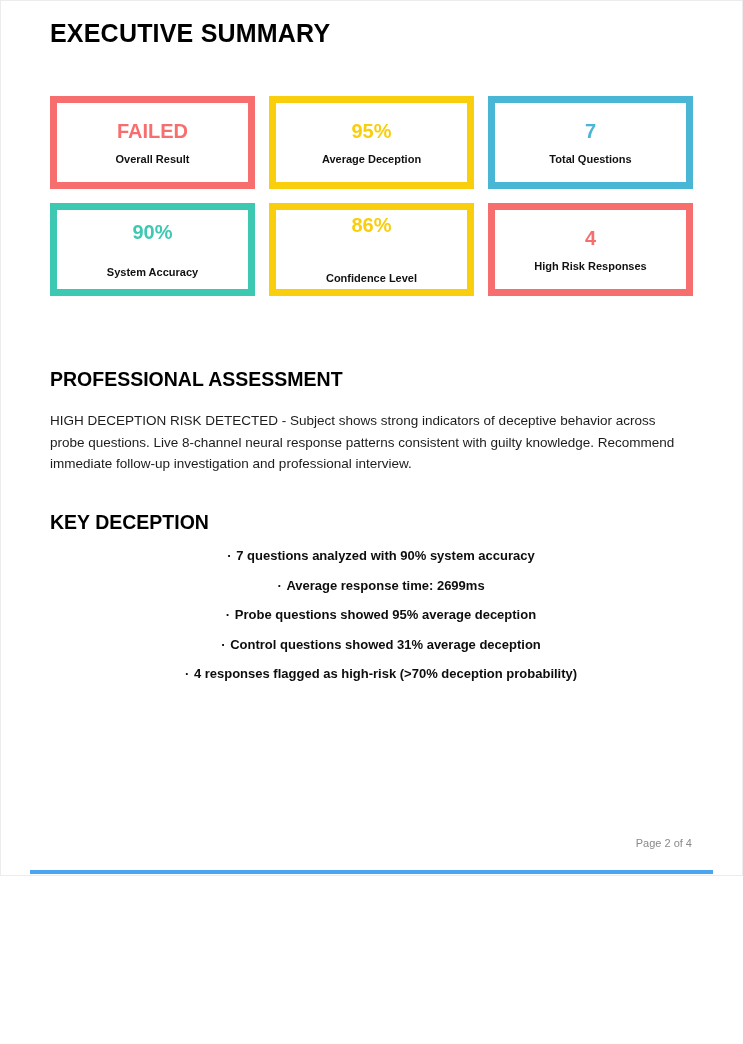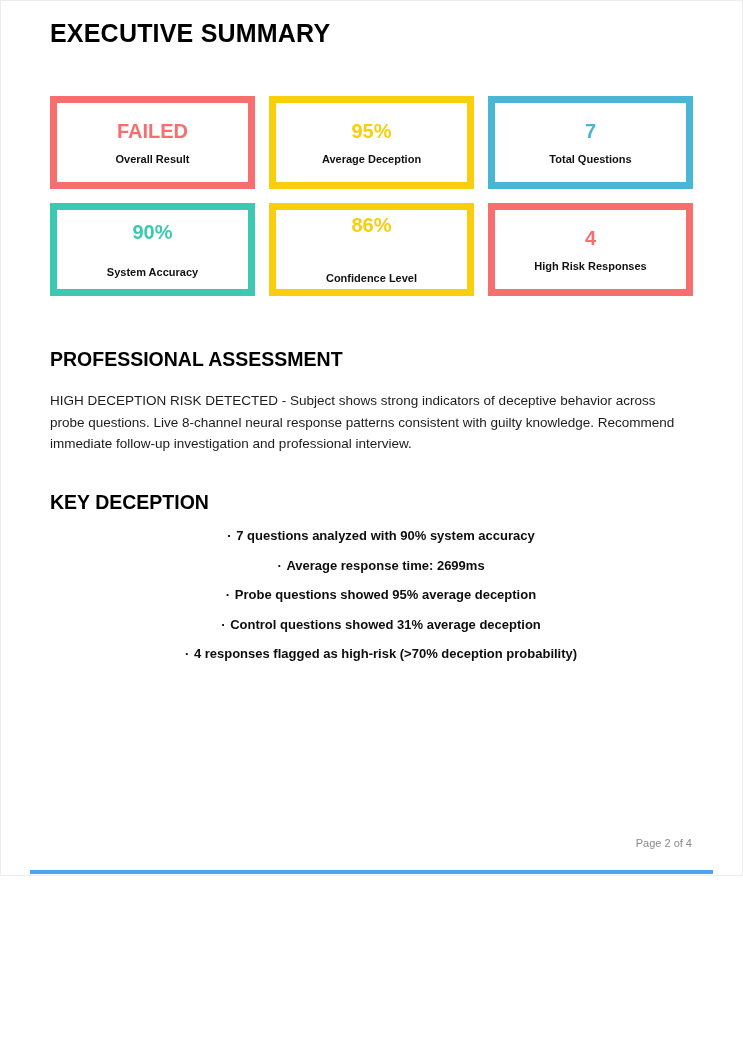--- a/index.html
+++ b/index.html
@@ -59,21 +59,21 @@
     color: #111111;
   }
 
   .section-heading {
     font-size: 19.5px;
     line-height: 23px;
     font-weight: bold;
     color: #000000;
   }
 
-  .assessment-heading { margin-top: 52px; }
+  .assessment-heading { margin-top: 72px; }
 
   .assessment-body {
     margin-top: 19px;
     font-size: 13.5px;
     line-height: 21.5px;
     font-weight: normal;
     color: #1c1c1c;
     max-width: 646px;
   }
 

